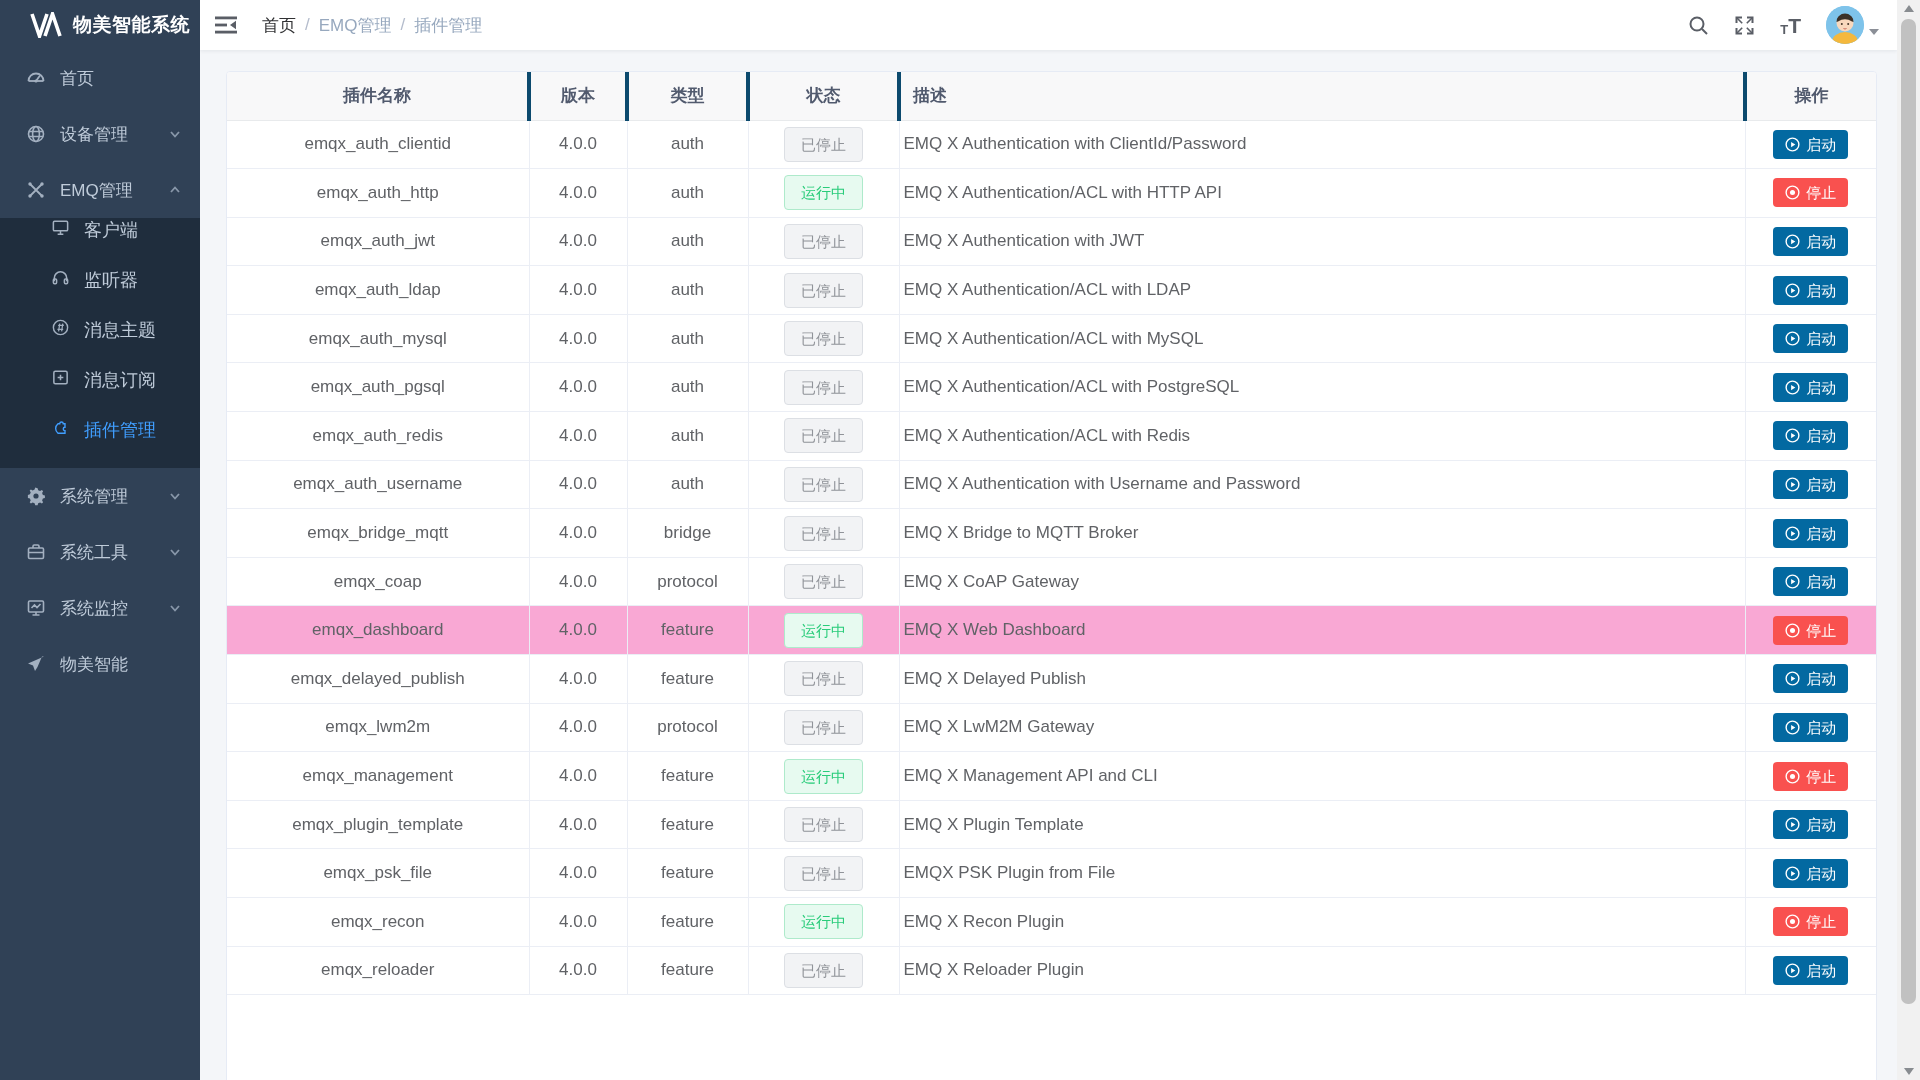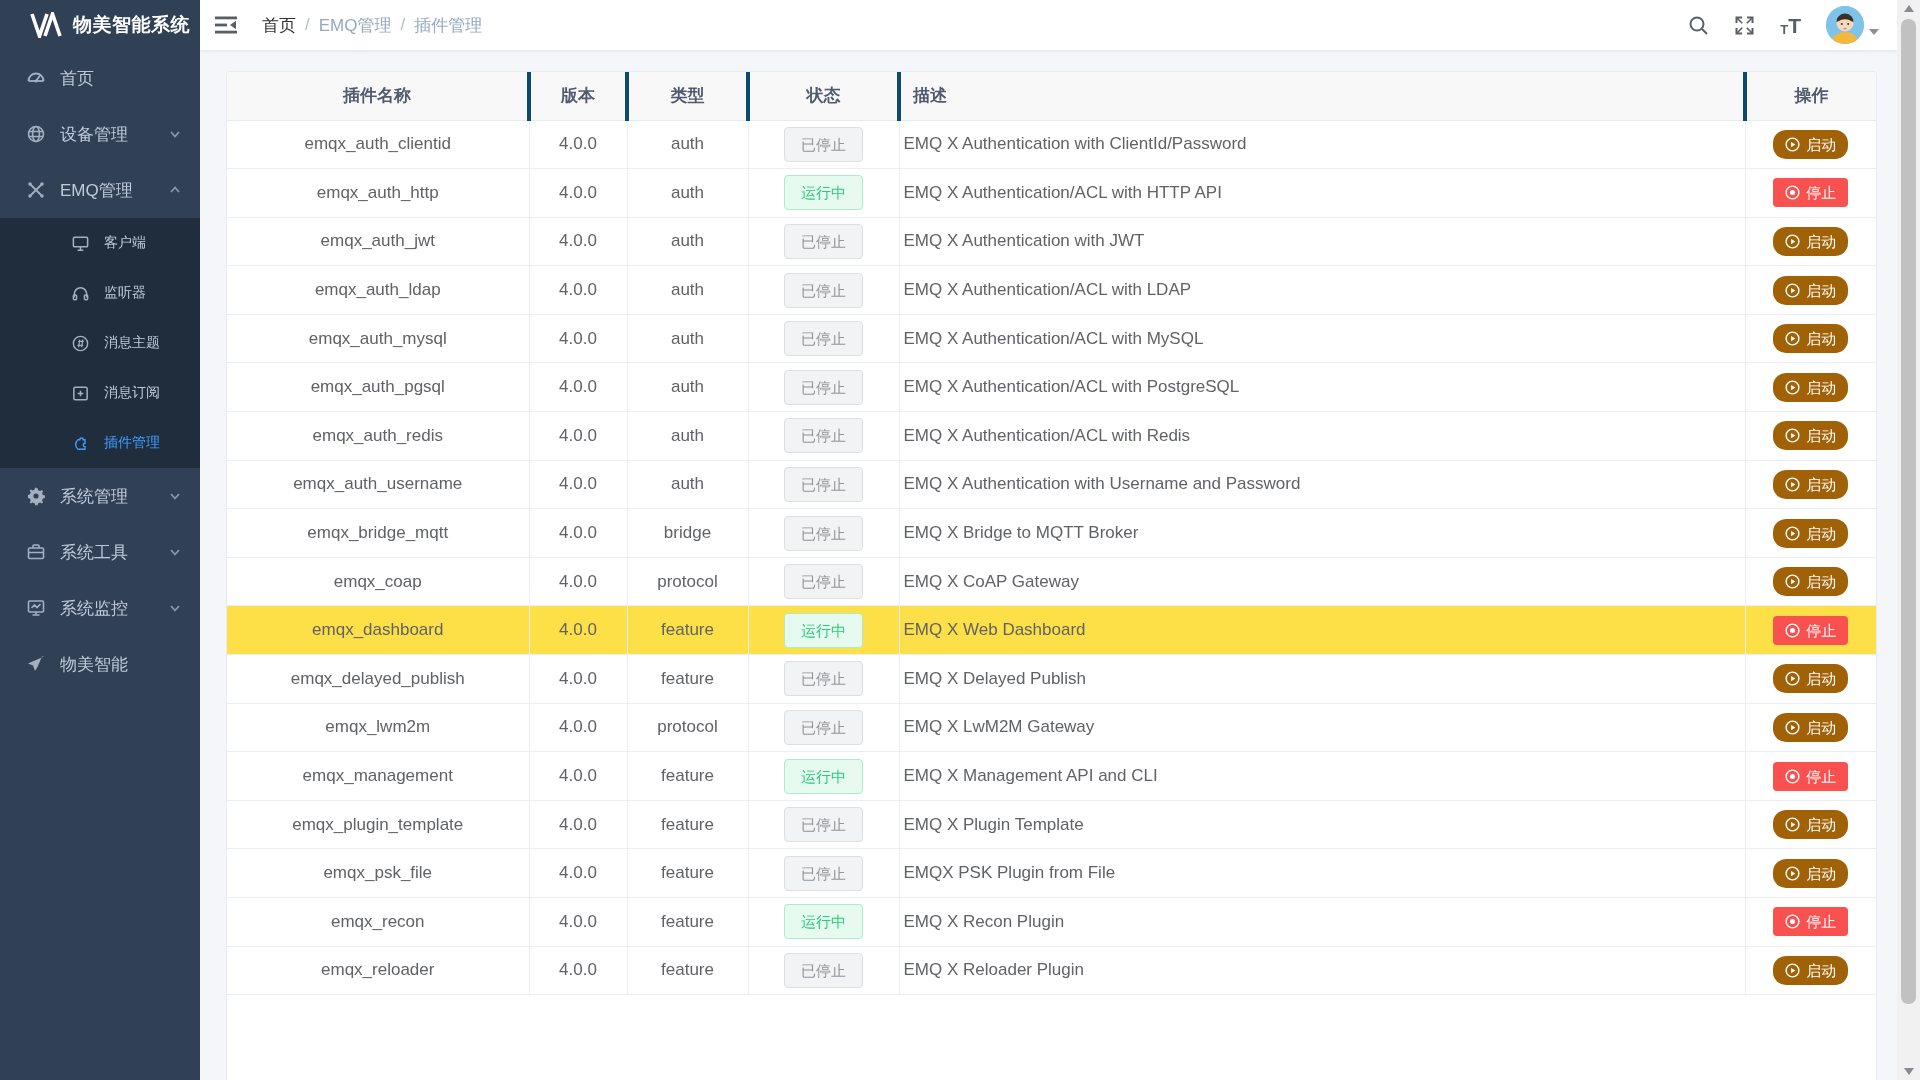--- a/index.html
+++ b/index.html
@@ -11,22 +11,22 @@
     background:#304156; z-index:5; }
   .logo-row { height:50px; display:flex; align-items:center; padding-left:30px; gap:11px; }
   .logo-mark { width:32px; height:26px; flex:0 0 auto; }
   .logo-title { color:#fff; font-size:19px; font-weight:bold; letter-spacing:.5px; white-space:nowrap; }
   .m-item { height:56px; display:flex; align-items:center; padding:0 18px 0 26px;
     color:#bfcbd9; font-size:17px; cursor:pointer; }
   .m-item .mi { width:20px; height:20px; margin-right:14px; color:#a3b0c0; flex:0 0 auto; }
   .chev { margin-left:auto; width:14px; height:14px; color:#8897a9; }
   .chev.up { transform:rotate(180deg); }
   .submenu { background:#1f2d3d; }
-  .s-item { height:50px; display:flex; align-items:center; padding-left:71px;
-    color:#bfcbd9; font-size:14px; cursor:pointer; }
+  .s-item { height:50px; display:flex; padding-left:51px;
+    color:#bfcbd9; font-size:18px; cursor:pointer; }
   .s-item .mi { width:19px; height:19px; margin-right:14px; color:#a3b0c0; flex:0 0 auto; }
   .s-item.active, .s-item.active .mi { color:#409eff; }
 
   
   .main { margin-left:200px; width:1697px; height:1080px; }
   .navbar { height:50px; background:#fff; display:flex; align-items:center;
     padding:0 18px 0 14px; box-shadow:0 1px 4px rgba(0,21,41,.08); position:relative; z-index:2; }
   .hamburger { width:24px; height:20px; color:#5a5e66; cursor:pointer; }
   .breadcrumb { margin-left:24px; display:flex; align-items:center; gap:9px; font-size:17px; }
   .crumb { color:#97a8be; }
@@ -47,31 +47,31 @@
   .card { background:#fff; border:1px solid #e6ebf5; border-radius:4px; height:1020px; overflow:hidden; }
   table { width:100%; border-collapse:collapse; table-layout:fixed; }
   th { height:48px; background:#f8f8f9; color:#515a6e; font-size:17px; font-weight:bold;
     text-align:center; border-bottom:1px solid #e8eaec; border-right:4px solid #0c4a6e; }
   th:last-child { border-right:none; }
   th.al { text-align:left; padding-left:12px; }
   td { height:48.6px; color:#606266; font-size:17px; text-align:center;
     border-bottom:1px solid #ebeef5; border-right:1px solid #ebeef5; }
   td:last-child { border-right:none; }
   td.al { text-align:left; padding-left:4px; }
-  tr.hl td { background:#fde047; }
+  tr.hl td { background:#f9a8d4; }
 
   .badge { display:inline-block; padding:9px 16px; border-radius:4px; font-size:15px; line-height:1; }
   .badge.stopped { background:#f2f3f5; border:1px solid #dcdfe4; color:#909399; }
   .badge.running { background:#e7faf0; border:1px solid #aeeacb; color:#29cc7a; }
 
   .op-btn { display:inline-flex; align-items:center; gap:6px; border:none; border-radius:4px;
     color:#fff; font-size:15px; line-height:1; padding:7px 12px; cursor:pointer;
     font-family:"Liberation Sans", sans-serif; }
   .op-btn .op-icon { width:15px; height:15px; display:block; }
-  .op-btn.start { background:#a16207;border-radius:13px; }
+  .op-btn.start { background:#0369a1; }
   .op-btn.stop  { background:#f9514f; }
 
   
   .scrollbar { position:fixed; right:0; top:0; width:23px; height:1080px; background:#f1f1f1; z-index:9; }
   .sb-arrow { position:absolute; left:0; width:23px; height:17px; display:flex;
     align-items:center; justify-content:center; cursor:pointer; }
   .sb-arrow.up { top:0; } .sb-arrow.down { bottom:0; }
   .sb-tri-up { width:0; height:0; border-left:5px solid transparent; border-right:5px solid transparent;
     border-bottom:7px solid #888c90; }
   .sb-tri-down { width:0; height:0; border-left:5px solid transparent; border-right:5px solid transparent;

